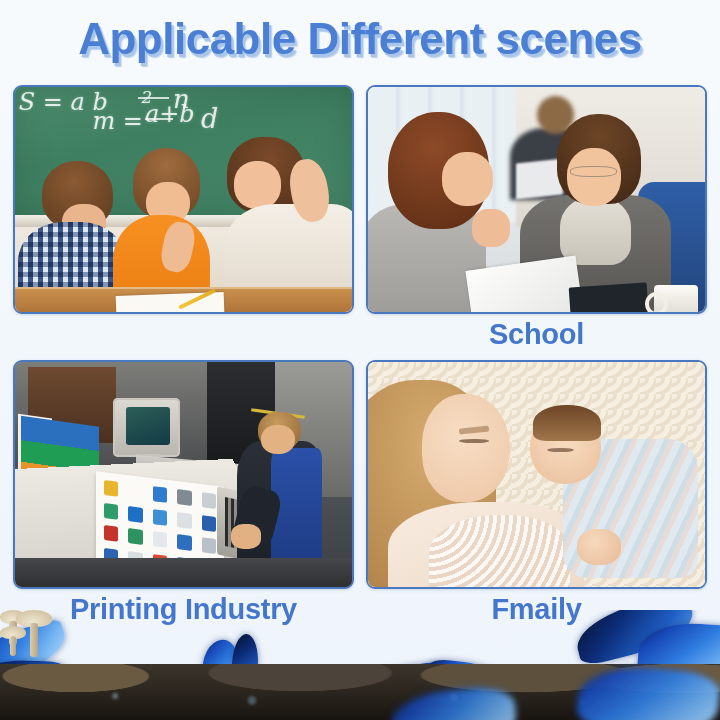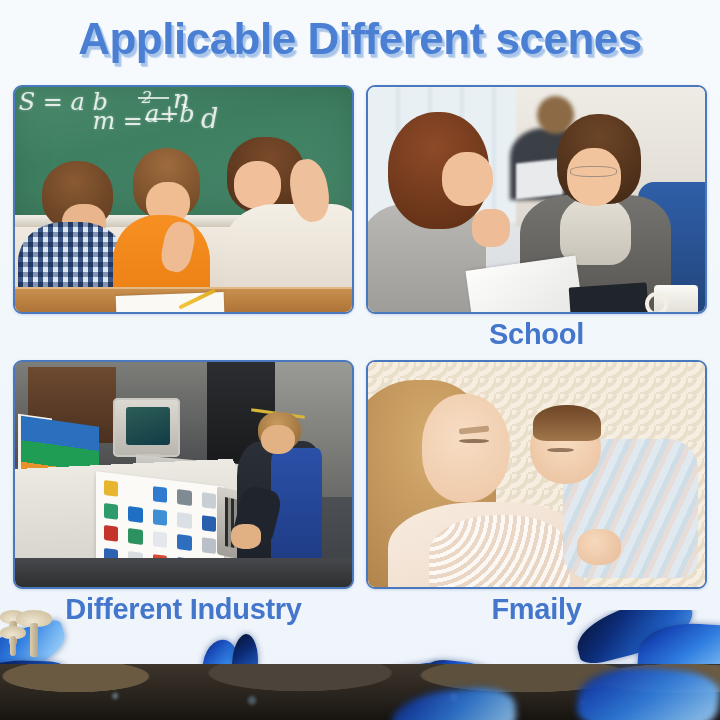--- a/index.html
+++ b/index.html
@@ -483,21 +483,21 @@
         </div>
         <div class="pr-worker-body"></div>
         <div class="pr-overall"></div>
         <div class="pr-worker-arm"></div>
         <div class="pr-worker-hand"></div>
         <div class="pr-worker-head"></div>
         <div class="pr-worker-face"></div>
         <div class="pr-floor"></div>
       </div>
     </div>
-    <div class="scene-label">Different Industry</div>
+    <div class="scene-label">Printing Industry</div>
   </div>
 
   <div class="scene-cell">
     <div class="photo-frame">
       <div class="photo ph-family">
         <div class="fm-blanket"></div>
         <div class="fm-mom-hair"></div>
         <div class="fm-mom-body"></div>
         <div class="fm-lace"></div>
         <div class="fm-mom-face"></div>

